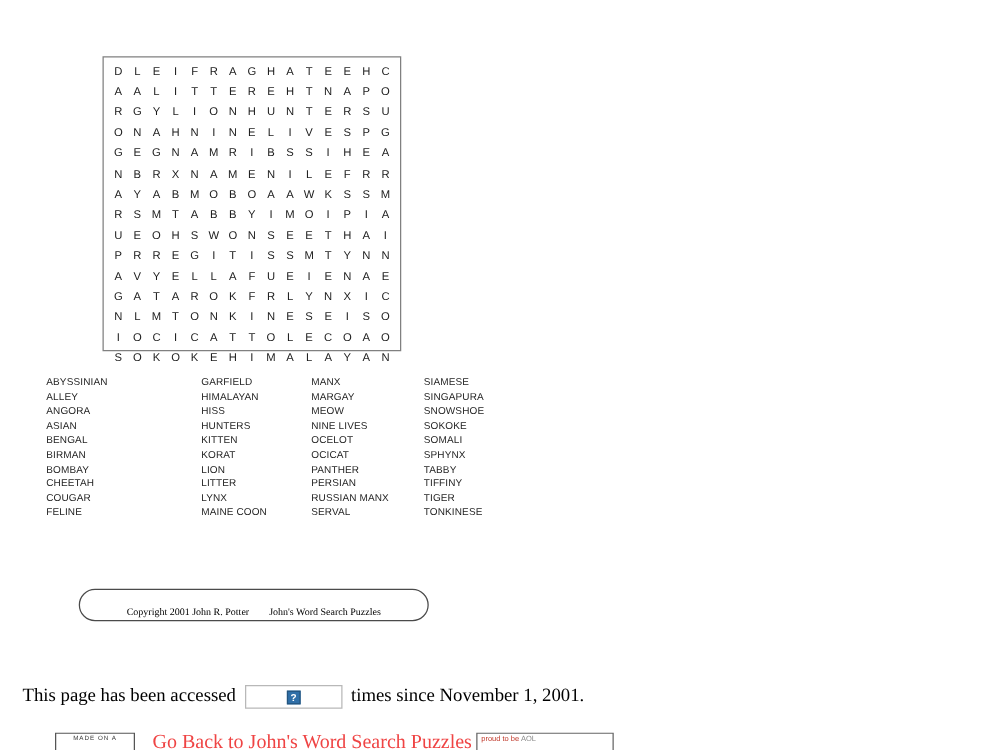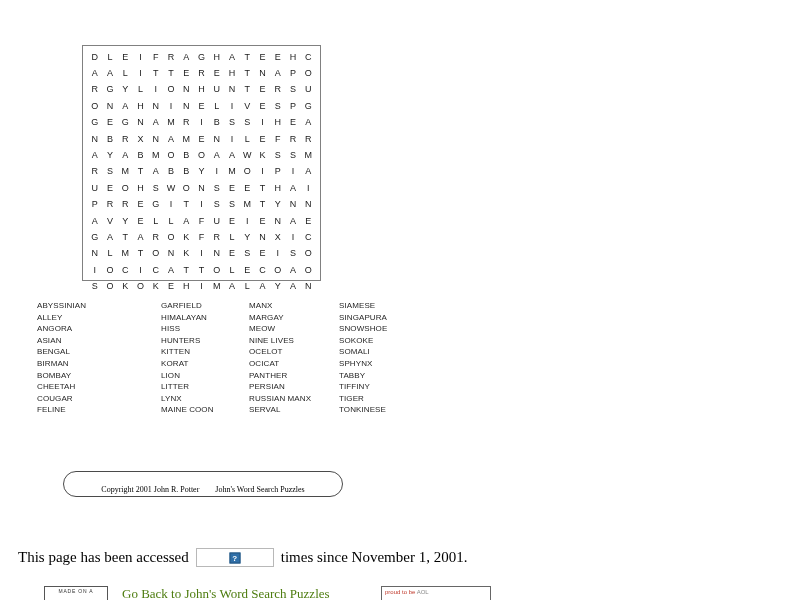--- a/index.html
+++ b/index.html
@@ -180,23 +180,23 @@
     line-height: 7px;
     letter-spacing: 0.8px;
     color: #333333;
     padding-top: 1px;
   }
   .footer-link {
     position: absolute;
     left: 122px;
     top: 0px;
     font-family: "Liberation Serif", serif;
-    font-size: 13px;
+    font-size: 16px;
     line-height: 15px;
-    color: #4d7c0f;
+    color: #ef4444;
     white-space: nowrap;
   }
   .proud-badge {
     position: absolute;
     left: 381px;
     top: 0px;
     width: 110px;
     height: 20px;
     border: 1px solid #666666;
     background: #ffffff;

